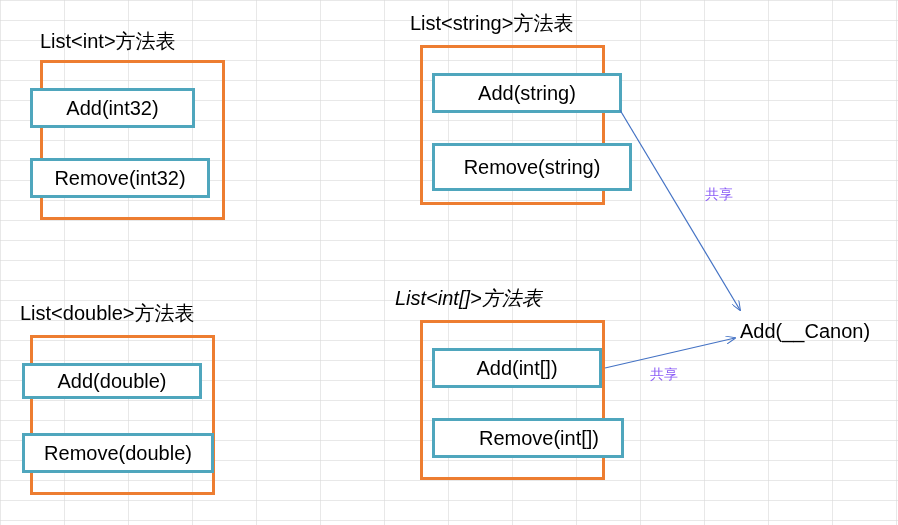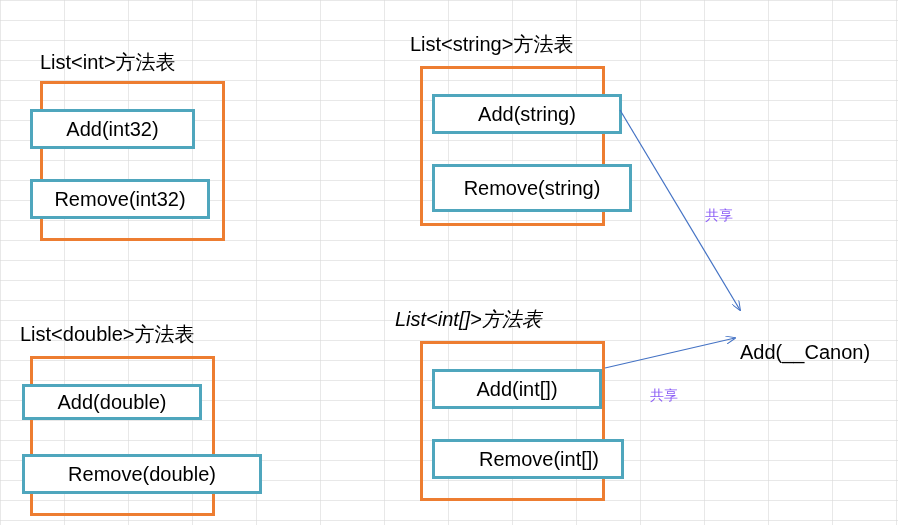--- a/index.html
+++ b/index.html
@@ -30,21 +30,20 @@
     left: 0;
     right: 0;
     height: 1px;
     background: #d8d8d8;
     opacity: 0.6;
   }
   .content {
     position: absolute;
     inset: 0;
     z-index: 1;
-    margin-top: 21px;
   }
   .title {
     position: absolute;
     font-size: 20px;
     color: #000;
     white-space: nowrap;
   }
   .box {
     position: absolute;
     border: 3px solid #ed7d31;
@@ -133,21 +132,21 @@
 <div class="content">
 
   <div class="title" style="left:40px; top:28px;">List&lt;int&gt;方法表</div>
   <div class="box" style="left:40px; top:60px; width:185px; height:160px;"></div>
   <div class="method" style="left:30px; top:88px; width:165px; height:40px;">Add(int32)</div>
   <div class="method" style="left:30px; top:158px; width:180px; height:40px;">Remove(int32)</div>
 
   <div class="title" style="left:20px; top:300px;">List&lt;double&gt;方法表</div>
   <div class="box" style="left:30px; top:335px; width:185px; height:160px;"></div>
   <div class="method" style="left:22px; top:363px; width:180px; height:36px;">Add(double)</div>
-  <div class="method" style="left:22px; top:433px; width:240px; height:40px;">Remove(double)</div>
+  <div class="method" style="left:22px; top:433px; width:192px; height:40px;">Remove(double)</div>
 
   <div class="title" style="left:410px; top:10px;">List&lt;string&gt;方法表</div>
   <div class="box" style="left:420px; top:45px; width:185px; height:160px;"></div>
   <div class="method" style="left:432px; top:73px; width:190px; height:40px;text-align:center;">Add(string)</div>
   <div class="method" style="left:432px; top:143px; width:200px; height:48px;">Remove(string)</div>
 
   <div class="title" style="left:395px; top:285px;font-style:italic;">List&lt;int[]&gt;方法表</div>
   <div class="box" style="left:420px; top:320px; width:185px; height:160px;"></div>
   <div class="method" style="left:432px; top:348px; width:170px; height:40px;">Add(int[])</div>
   <div class="method" style="left:432px; top:418px; width:192px; height:40px;padding-left:22px;">Remove(int[])</div>

